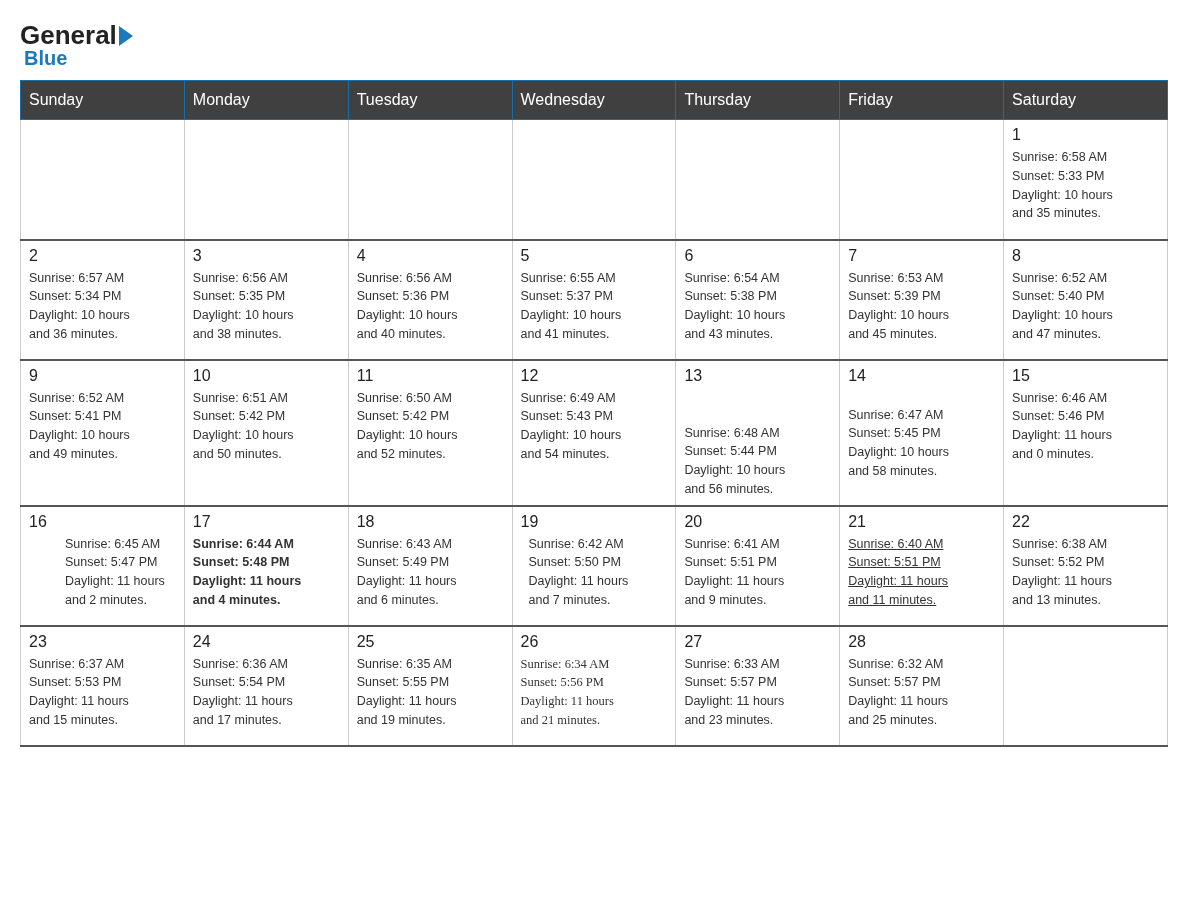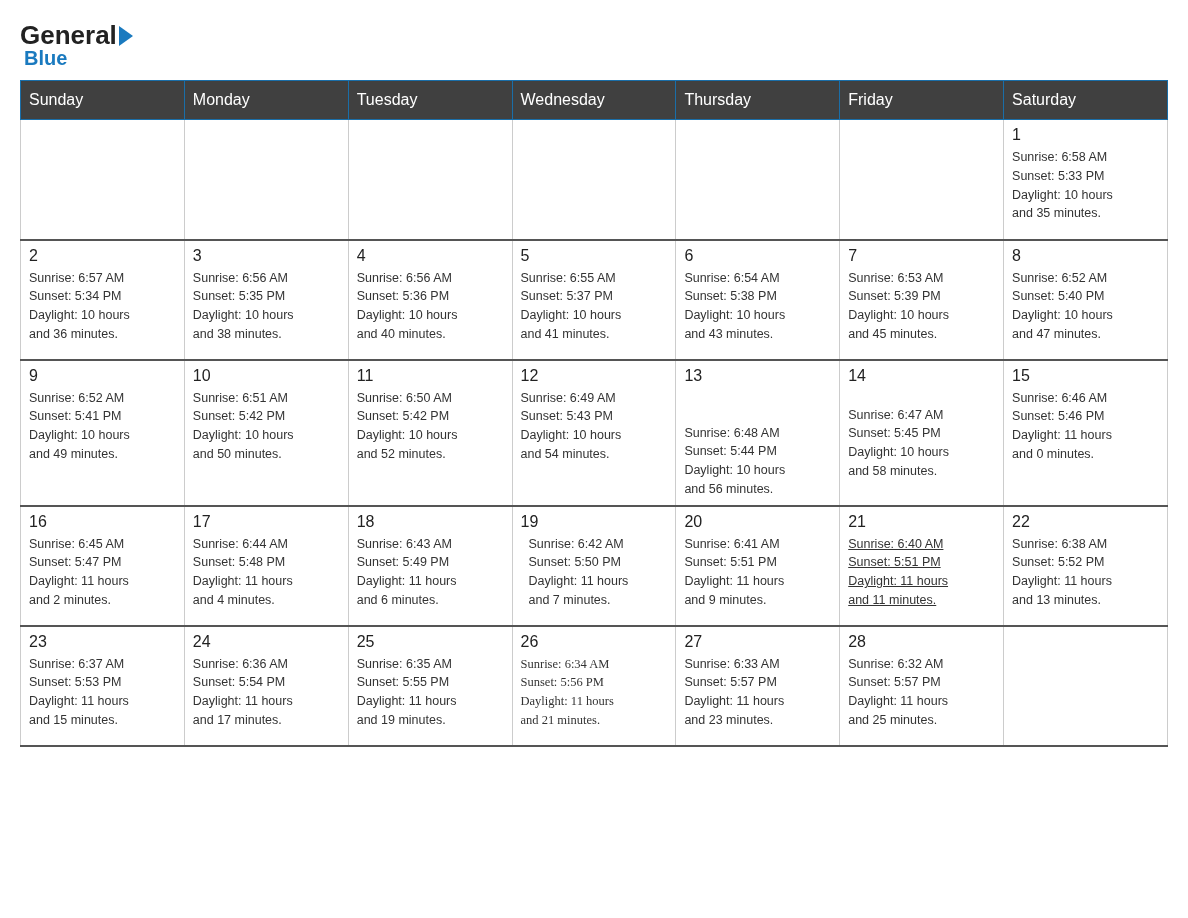--- a/index.html
+++ b/index.html
@@ -246,28 +246,28 @@
           <span class="day-number">15</span>
           <div class="day-info" style="white-space: pre-line;">Sunrise: 6:46 AM
 Sunset: 5:46 PM
 Daylight: 11 hours
 and 0 minutes.</div>
         </td>
       </tr>
       <tr>
         <td>
           <span class="day-number">16</span>
-          <div class="day-info" style="white-space: pre-line;">Sunrise: 6:45 AM
+          <div class="day-info" style="white-space: pre-line; margin-left: 36px;">Sunrise: 6:45 AM
 Sunset: 5:47 PM
 Daylight: 11 hours
 and 2 minutes.</div>
         </td>
         <td>
           <span class="day-number">17</span>
-          <div class="day-info" style="white-space: pre-line;">Sunrise: 6:44 AM
+          <div class="day-info" style="white-space: pre-line; font-weight: bold;">Sunrise: 6:44 AM
 Sunset: 5:48 PM
 Daylight: 11 hours
 and 4 minutes.</div>
         </td>
         <td>
           <span class="day-number">18</span>
           <div class="day-info" style="white-space: pre-line;">Sunrise: 6:43 AM
 Sunset: 5:49 PM
 Daylight: 11 hours
 and 6 minutes.</div>

